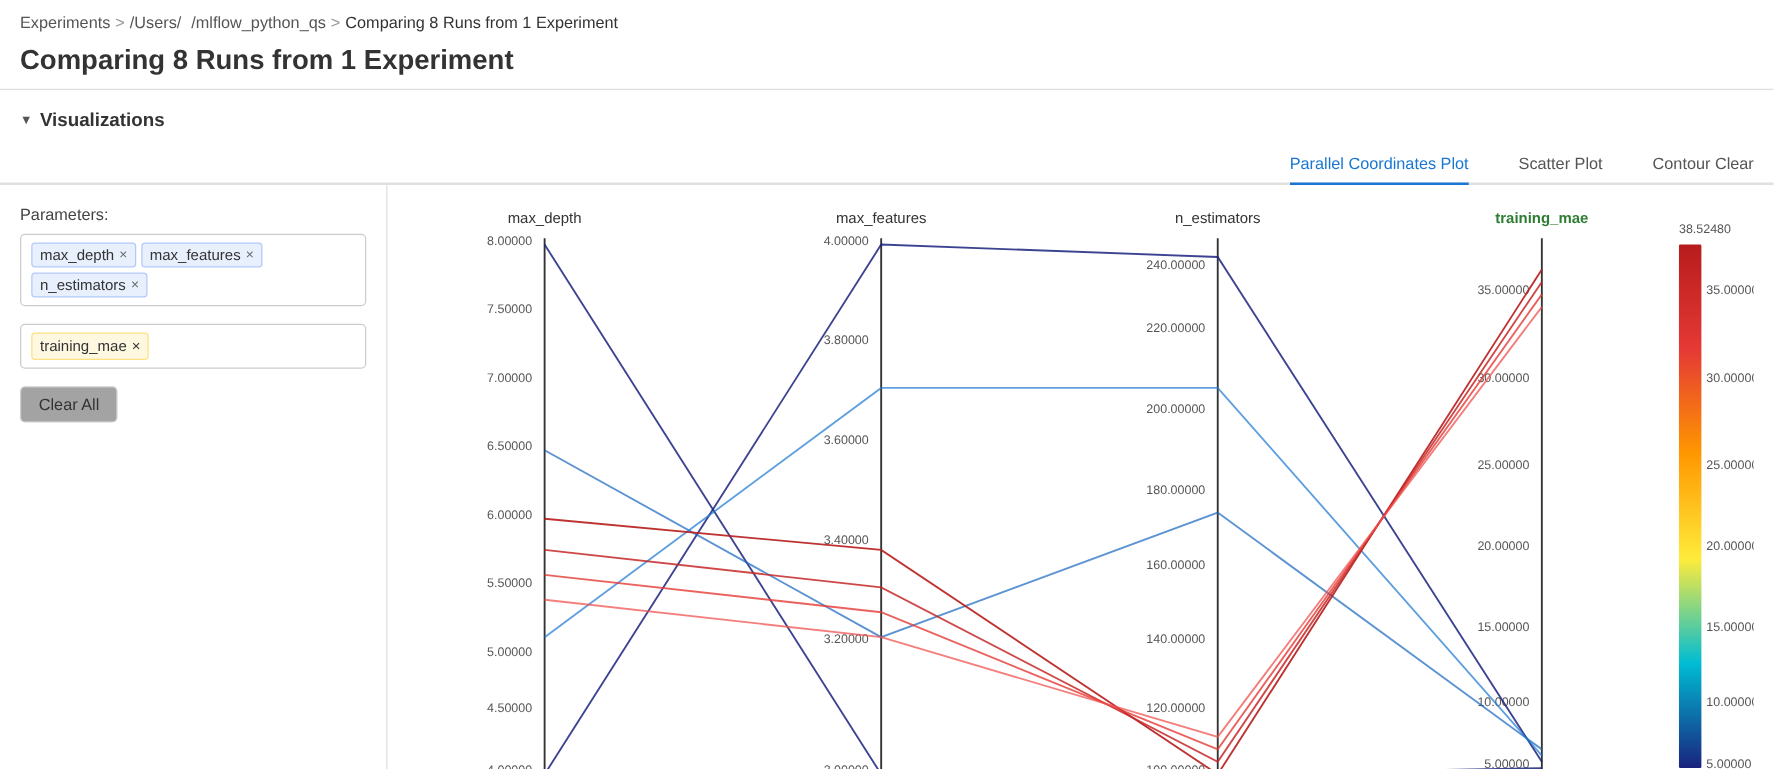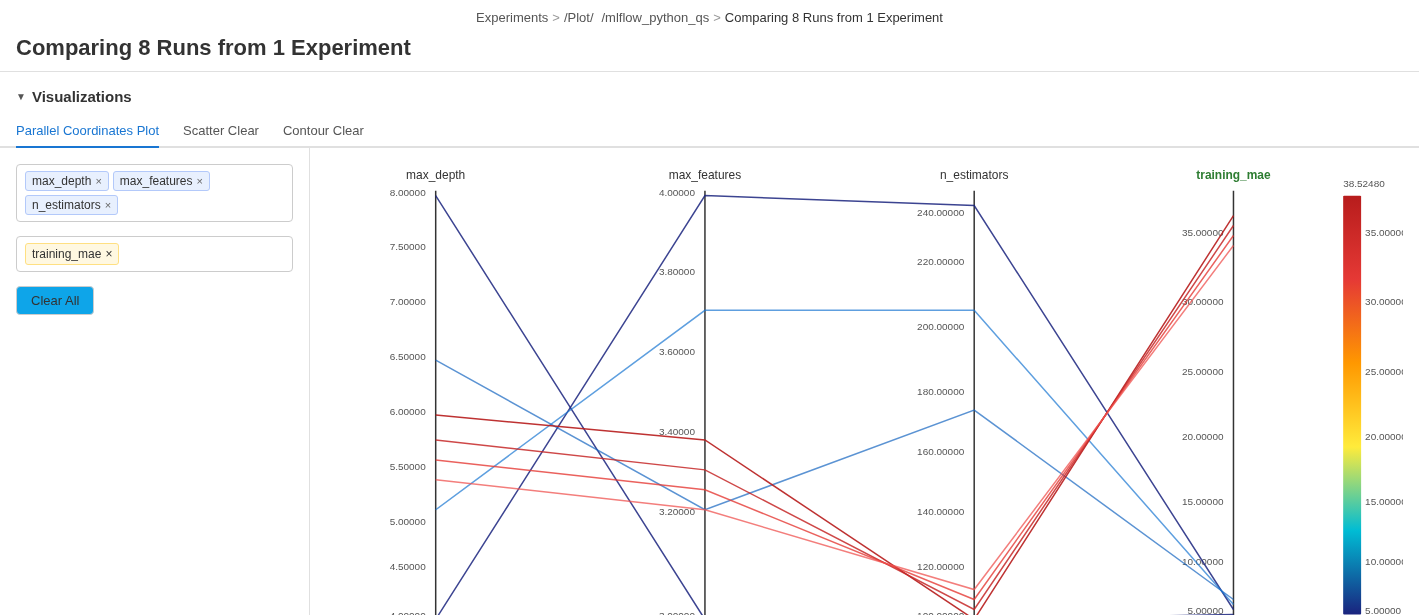--- a/index.html
+++ b/index.html
@@ -1,82 +1,83 @@
 <!DOCTYPE html>
 <html><head>
   <meta charset="utf-8">
   <style>
     * { box-sizing: border-box; margin: 0; padding: 0; }
     body { font-family: -apple-system, BlinkMacSystemFont, 'Segoe UI', sans-serif; font-size: 13px; color: #333; background: #fff; }
 
-    .breadcrumb { display: flex; align-items: center; padding: 10px 16px 6px; font-size: 13px; color: #555; gap: 4px; justify-content: center; }
+    .breadcrumb { display: flex; align-items: center; padding: 10px 16px 6px; font-size: 13px; color: #555; gap: 4px; }
     .breadcrumb a { color: #555; text-decoration: none; }
     .breadcrumb-sep { color: #999; }
     .breadcrumb-current { color: #333; }
 
     .page-title { font-size: 22px; font-weight: 600; padding: 4px 16px 10px; }
     .divider { border: none; border-top: 1px solid #e0e0e0; margin: 0 0 16px; }
 
     .section-header { display: flex; align-items: center; padding: 0 16px 12px; font-size: 15px; font-weight: 700; cursor: pointer; gap: 6px; }
     .section-header .chevron { font-size: 10px; color: #555; }
 
-    .tabs { display: flex; border-bottom: 2px solid #e0e0e0; padding: 0 16px; gap: 24px; margin-bottom: 0; }
+    .tabs { display: flex; border-bottom: 2px solid #e0e0e0; padding: 0 16px; gap: 40px; margin-bottom: 0; justify-content: flex-end; }
     .tab { padding: 6px 0 8px; font-size: 13px; cursor: pointer; color: #555; border-bottom: 2px solid transparent; margin-bottom: -2px; }
     .tab.active { color: #1976d2; border-bottom: 2px solid #1976d2; font-weight: 500; }
 
     .main-content { display: flex; gap: 0; padding: 0; }
 
     .left-panel { width: 310px; min-width: 310px; padding: 16px 16px; border-right: 1px solid #e0e0e0; }
 
     .label { font-size: 13px; color: #444; margin-bottom: 8px; font-weight: 500; }
 
     .tags-container { border: 1px solid #ccc; border-radius: 4px; padding: 6px 8px; display: flex; flex-wrap: wrap; gap: 4px; margin-bottom: 14px; min-height: 36px; background: #fff; }
     .tag { display: flex; align-items: center; background: #e8f0fe; border: 1px solid #b3c9fa; border-radius: 3px; padding: 2px 6px; font-size: 12px; gap: 4px; }
     .tag .remove { cursor: pointer; color: #666; font-size: 11px; }
 
     .metric-tags-container { border: 1px solid #ccc; border-radius: 4px; padding: 6px 8px; display: flex; flex-wrap: wrap; gap: 4px; margin-bottom: 14px; min-height: 36px; background: #fff; }
     .metric-tag { display: flex; align-items: center; background: #fff8e1; border: 1px solid #ffe082; border-radius: 3px; padding: 2px 6px; font-size: 12px; gap: 4px; }
 
-    .clear-btn { border: 1px solid #ccc; border-radius: 4px; padding: 6px 14px; font-size: 13px; cursor: pointer; background: #0ea5e9; color: #333; }
+    .clear-btn { border: 1px solid #ccc; border-radius: 4px; padding: 6px 14px; font-size: 13px; cursor: pointer; background: #a3a3a3; color: #333; }
 
     .chart-area { flex: 1; padding: 12px 16px 0; overflow: hidden; position: relative; }
     .parallel-chart { width: 100%; height: 520px; position: relative; }
 
     svg.chart-svg { width: 100%; height: 100%; }
   </style>
 </head>
 <body>
 
 <div class="breadcrumb">
   <a>Experiments</a>
   <span class="breadcrumb-sep">&gt;</span>
-  <a>/Plot/</a>
+  <a>/Users/</a>
   <span style="color:#bbb; font-size:11px;">            </span>
   <a>/mlflow_python_qs</a>
   <span class="breadcrumb-sep">&gt;</span>
   <span class="breadcrumb-current">Comparing 8 Runs from 1 Experiment</span>
 </div>
 
 <h1 class="page-title">Comparing 8 Runs from 1 Experiment</h1>
 <hr class="divider">
 
 <div class="section-header">
   <span class="chevron">▼</span>
   <span>Visualizations</span>
 </div>
 
 <div class="tabs">
   <div class="tab active">Parallel Coordinates Plot</div>
-  <div class="tab">Scatter Clear</div>
+  <div class="tab">Scatter Plot</div>
   <div class="tab">Contour Clear</div>
 </div>
 
 <div class="main-content">
 
   <div class="left-panel">
+    <div class="label">Parameters:</div>
     <div class="tags-container">
       <div class="tag">
         <span>max_depth</span>
         <span class="remove">×</span>
       </div>
       <div class="tag">
         <span>max_features</span>
         <span class="remove">×</span>
       </div>
       <div class="tag">

